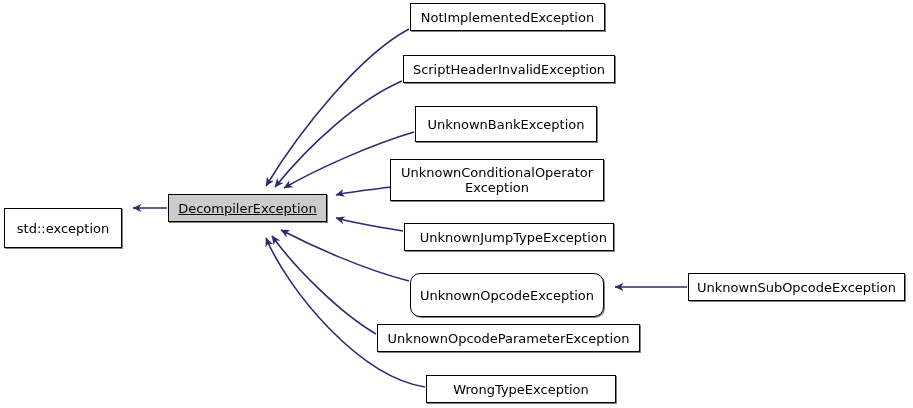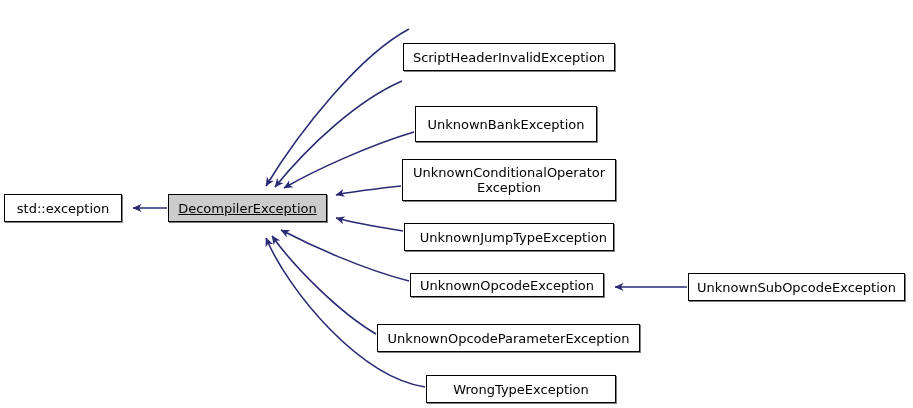--- a/index.html
+++ b/index.html
@@ -79,40 +79,43 @@
       <path d="M409,281 C362,269 310,245 281,230" marker-end="url(#arrowhead)"></path>
 
       <path d="M376,334 C340,313 295,268 272,236" marker-end="url(#arrowhead)"></path>
 
       <path d="M425,387 C360,377 289,292 266,238" marker-end="url(#arrowhead)"></path>
 
       <path d="M687,287 L615,287" marker-end="url(#arrowhead)"></path>
     </g>
   </svg>
 
-  <div class="node" style="left: 4px; top: 194px; width: 118px; height: 28px;">
+  <div class="node" style="left: 4px; top: 208px; width: 118px; height: 40px;">
     <span class="node-label">std::exception</span>
   </div>
   <div class="node current" style="left: 168px; top: 194px; width: 159px; height: 28px; text-decoration: underline;">
     <span class="node-label">DecompilerException</span>
   </div>
-  <div class="node" style="left: 403px; top: 43px; width: 212px; height: 28px;">
+  <div class="node" style="left: 410px; top: 3px; width: 195px; height: 28px;">
+    <span class="node-label">NotImplementedException</span>
+  </div>
+  <div class="node" style="left: 403px; top: 55px; width: 212px; height: 28px;">
     <span class="node-label">ScriptHeaderInvalidException</span>
   </div>
   <div class="node" style="left: 415px; top: 106px; width: 182px; height: 36px;">
     <span class="node-label">UnknownBankException</span>
   </div>
-  <div class="node" style="left: 402px; top: 159px; width: 214px; height: 42px;">
+  <div class="node" style="left: 390px; top: 159px; width: 214px; height: 42px;">
     <span class="node-label">UnknownConditionalOperator
 Exception</span>
   </div>
   <div class="node" style="left: 404px; top: 223px; width: 210px; height: 28px; text-align: right;">
     <span class="node-label">UnknownJumpTypeException</span>
   </div>
-  <div class="node" style="left: 410px; top: 273px; width: 194px; height: 24px;">
+  <div class="node" style="left: 410px; top: 273px; width: 194px; height: 44px; border-radius: 10px;">
     <span class="node-label">UnknownOpcodeException</span>
   </div>
   <div class="node" style="left: 377px; top: 324px; width: 263px; height: 28px;">
     <span class="node-label">UnknownOpcodeParameterException</span>
   </div>
   <div class="node" style="left: 426px; top: 375px; width: 190px; height: 28px;">
     <span class="node-label">WrongTypeException</span>
   </div>
   <div class="node" style="left: 688px; top: 273px; width: 217px; height: 28px;">
     <span class="node-label">UnknownSubOpcodeException</span>

